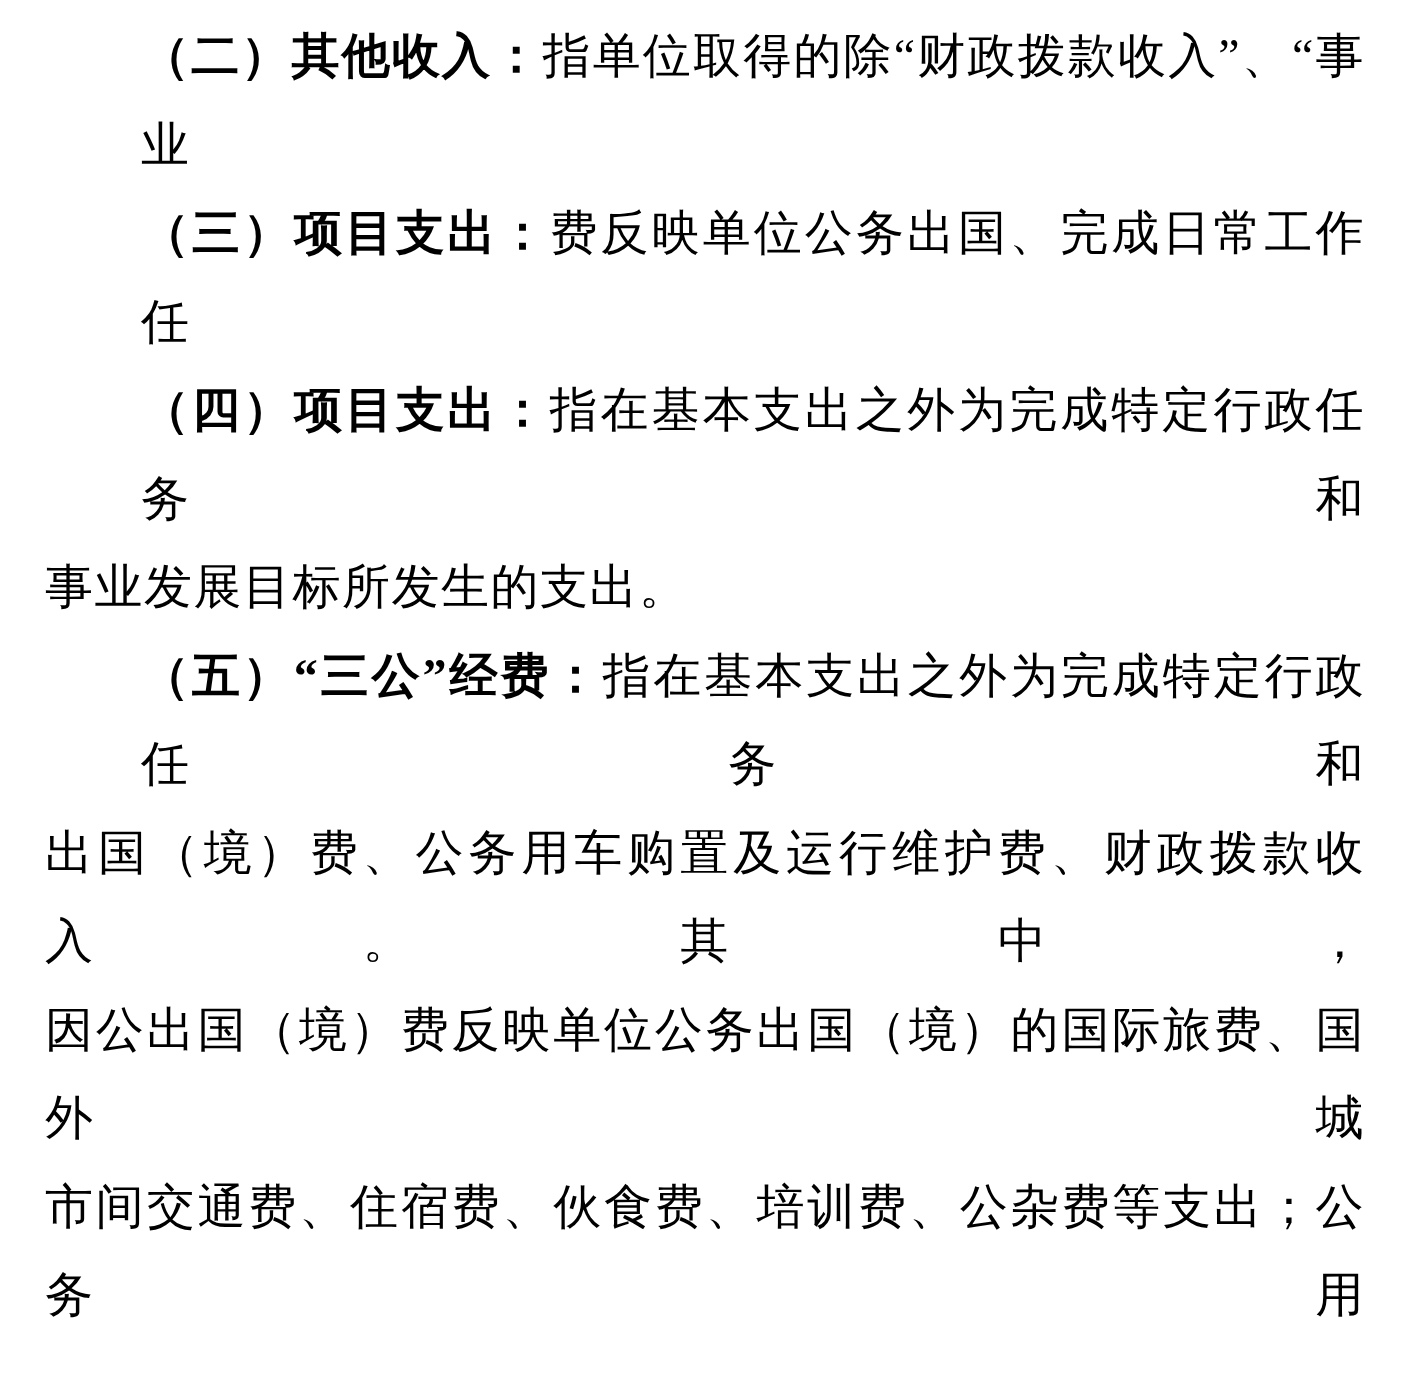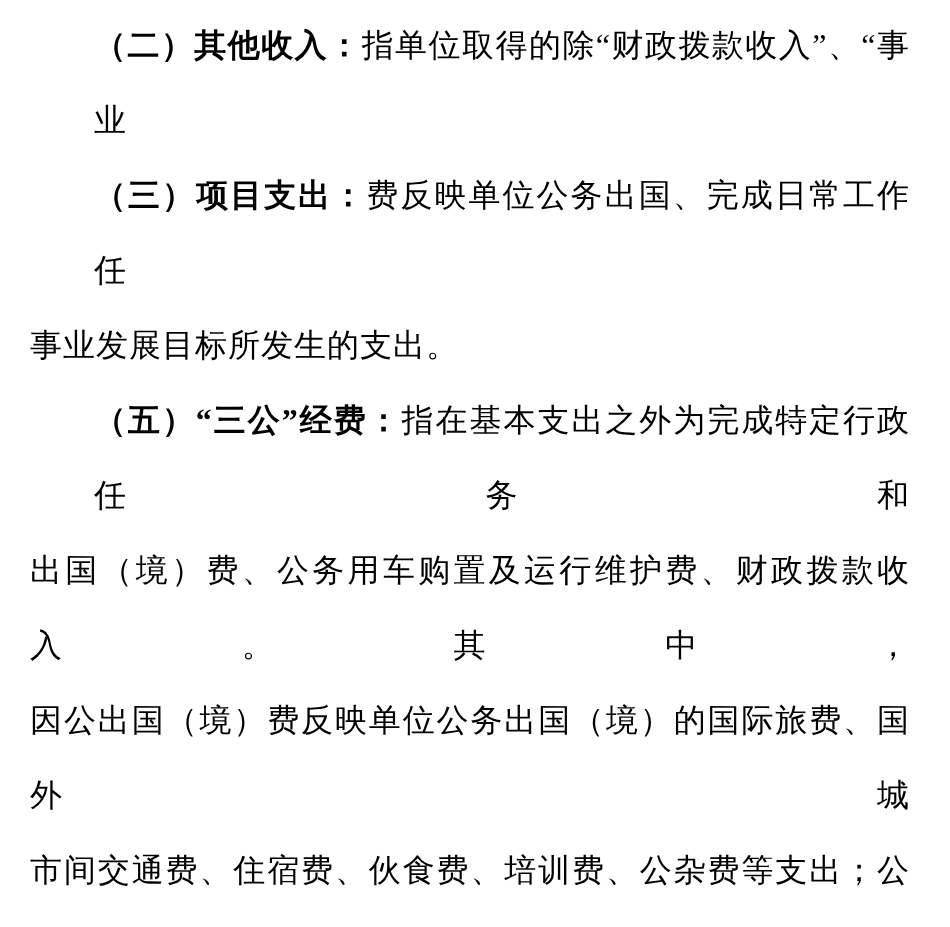--- a/index.html
+++ b/index.html
@@ -16,21 +16,21 @@
     font-family: "Liberation Serif", "DejaVu Serif", serif;
     box-sizing: border-box;
     padding: 8px 40px 0 30px;
     overflow: hidden;
   }
   .doc {
     width: 880px;
   }
   .line {
     font-size: 32px;
-    line-height: 75px;
+    line-height: 59px;
     white-space: normal;
     text-align: left;
     letter-spacing: 1px;
   }
   .line.justify {
     text-align: justify;
     text-align-last: justify;
     text-justify: inter-character;
   }
   .line.indent {
@@ -45,20 +45,21 @@
 
 <div class="page">
   <div class="doc">
 
     <div class="line indent justify"><span class="hd">（二）其他收入：</span><span>指单位取得的除“财政拨款收入”、“事业</span></div>
 
 
     <div class="line indent justify"><span class="hd">（三）项目支出：</span><span>费反映单位公务出国、完成日常工作任</span></div>
 
 
+    <div class="line indent justify"><span class="hd">（四）项目支出：</span><span>指在基本支出之外为完成特定行政任务和</span></div>
 
     <div class="line"><span>事业发展目标所发生的支出。</span></div>
 
     <div class="line indent justify"><span class="hd">（五）“三公”经费：</span><span>指在基本支出之外为完成特定行政任务和</span></div>
 
     <div class="line justify"><span>出国（境）费、公务用车购置及运行维护费、财政拨款收入。其中，</span></div>
 
     <div class="line justify"><span>因公出国（境）费反映单位公务出国（境）的国际旅费、国外城</span></div>
 
     <div class="line justify"><span>市间交通费、住宿费、伙食费、培训费、公杂费等支出；公务用</span></div>

